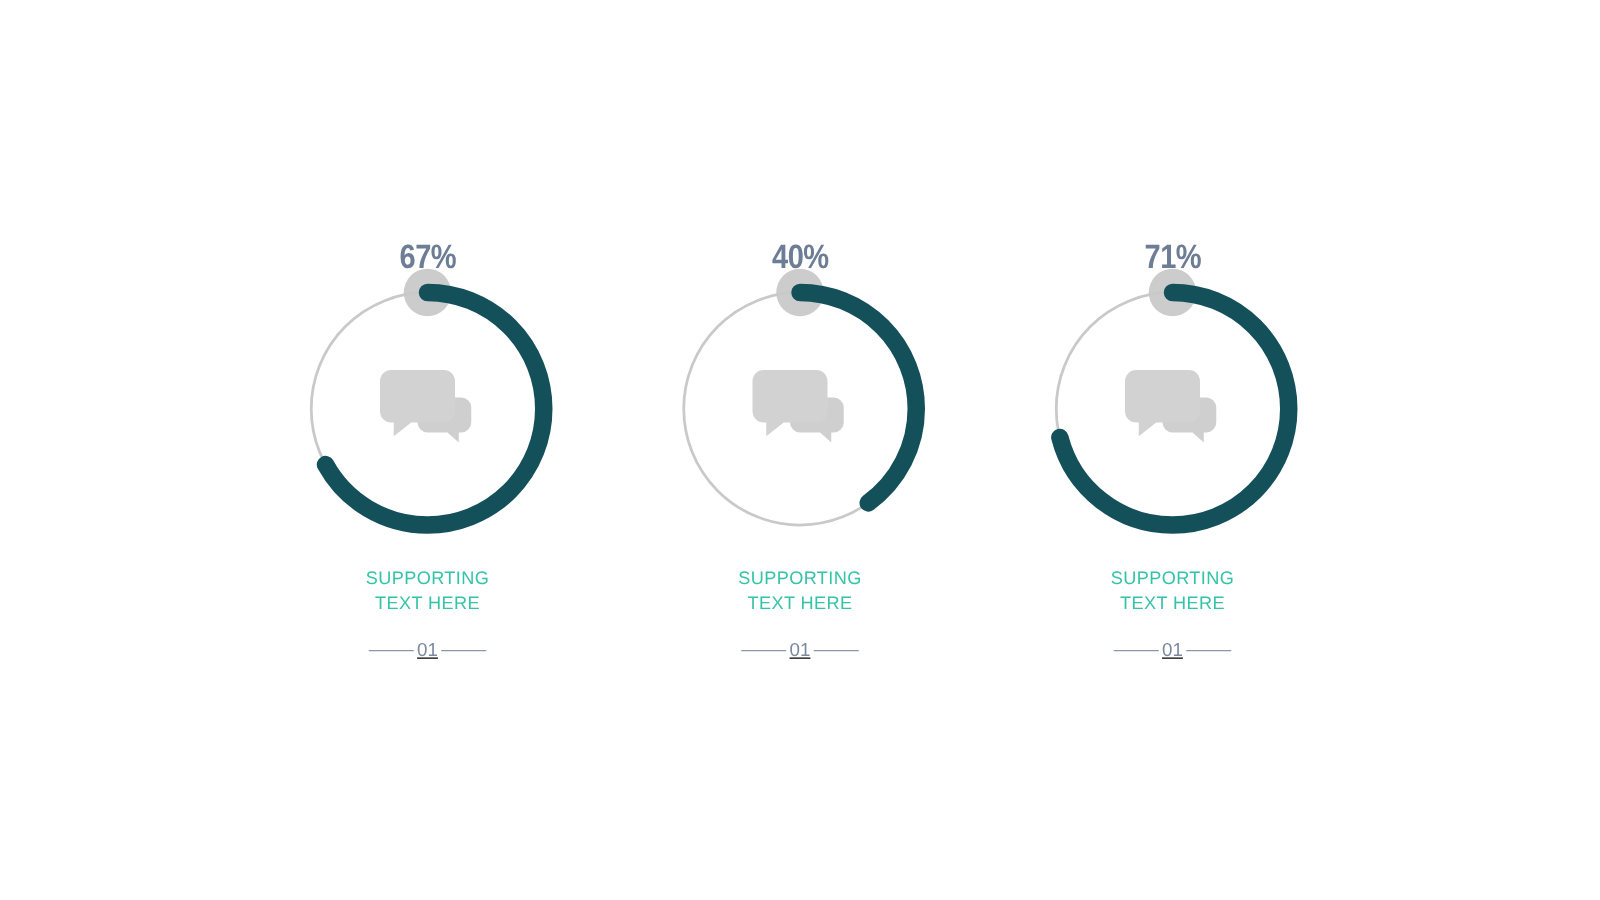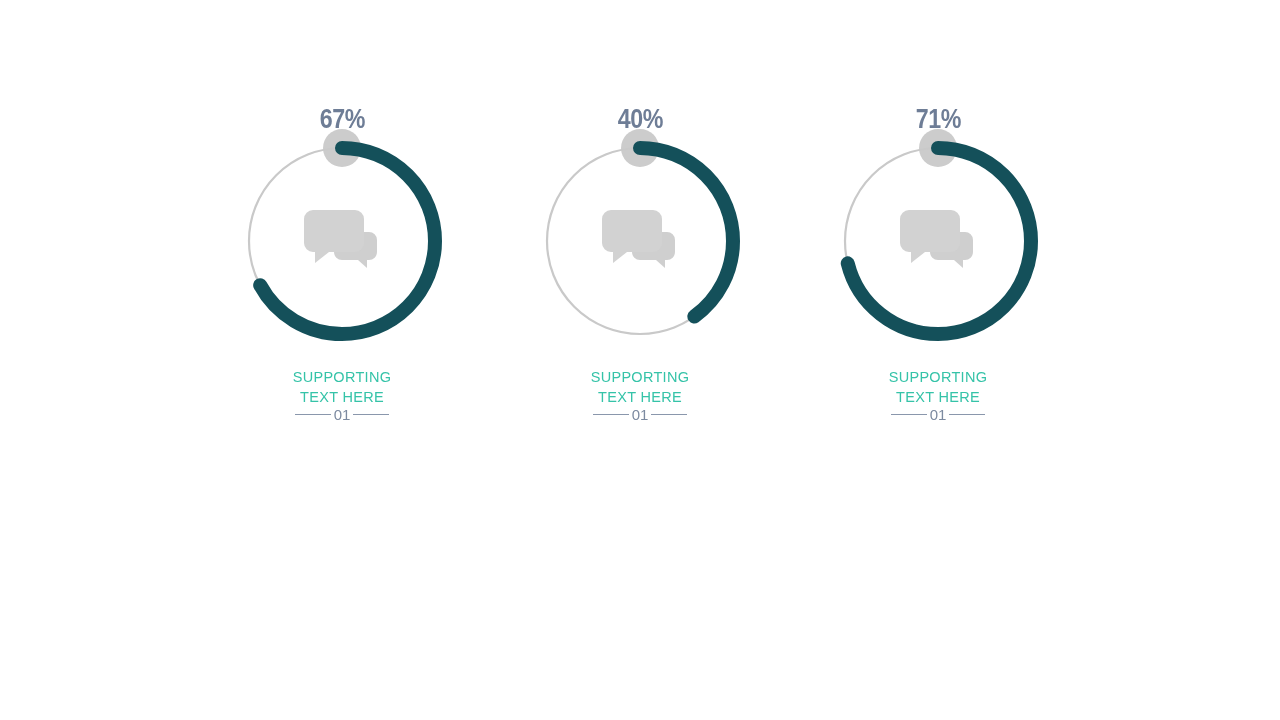--- a/index.html
+++ b/index.html
@@ -21,21 +21,21 @@
   }
 
   .charts-row {
     position: absolute;
     left: 0;
     top: 0;
     width: 1280px;
     height: 528px;
     display: flex;
     flex-direction: row;
-    align-items: center;
+    align-items: flex-end;
     justify-content: center;
     gap: 98px;
     border-radius: 12px;
   }
 
   .chart-item {
     position: relative;
     width: 200px;
     display: flex;
     flex-direction: column;
@@ -95,25 +95,27 @@
     font-size: 14.5px;
     font-weight: normal;
     letter-spacing: 0.3px;
     line-height: 1.38;
     color: #35C3A8;
     white-space: pre-line;
     user-select: none;
   }
 
   .index-row {
+    margin-top: 20px;
     display: flex;
     flex-direction: row;
     align-items: center;
     justify-content: center;
     gap: 2px;
+    text-decoration: underline;
   }
 
   .index-rule {
     display: block;
     width: 36px;
     height: 1px;
     background: #8A97AC;
   }
 
   .index-num {

